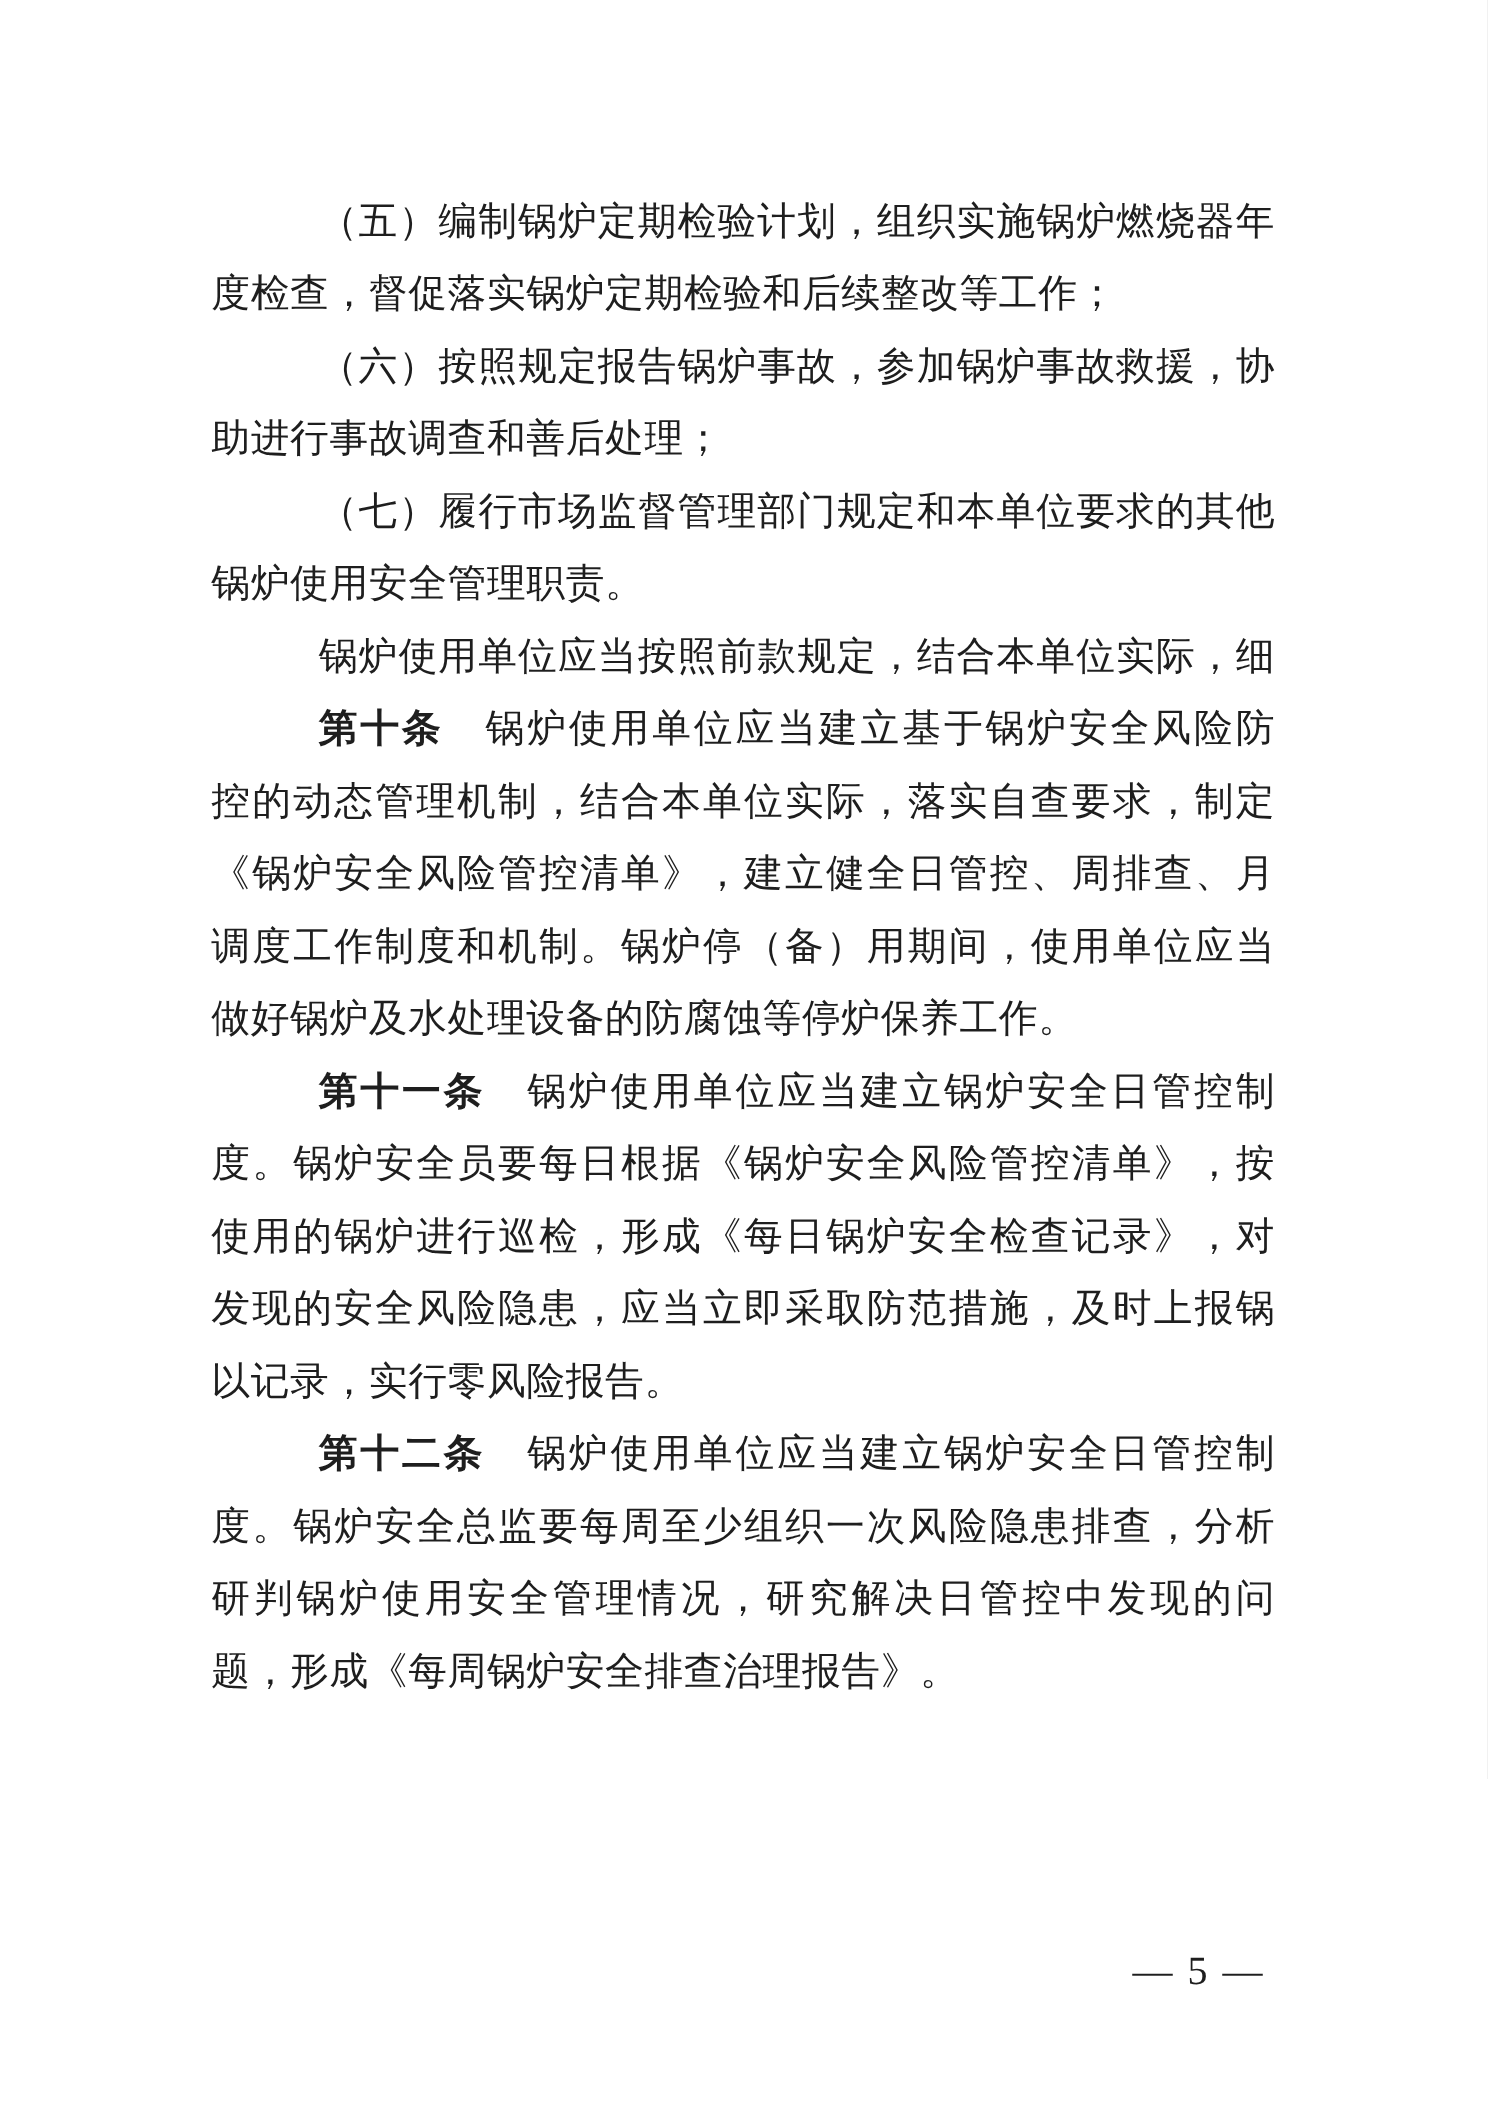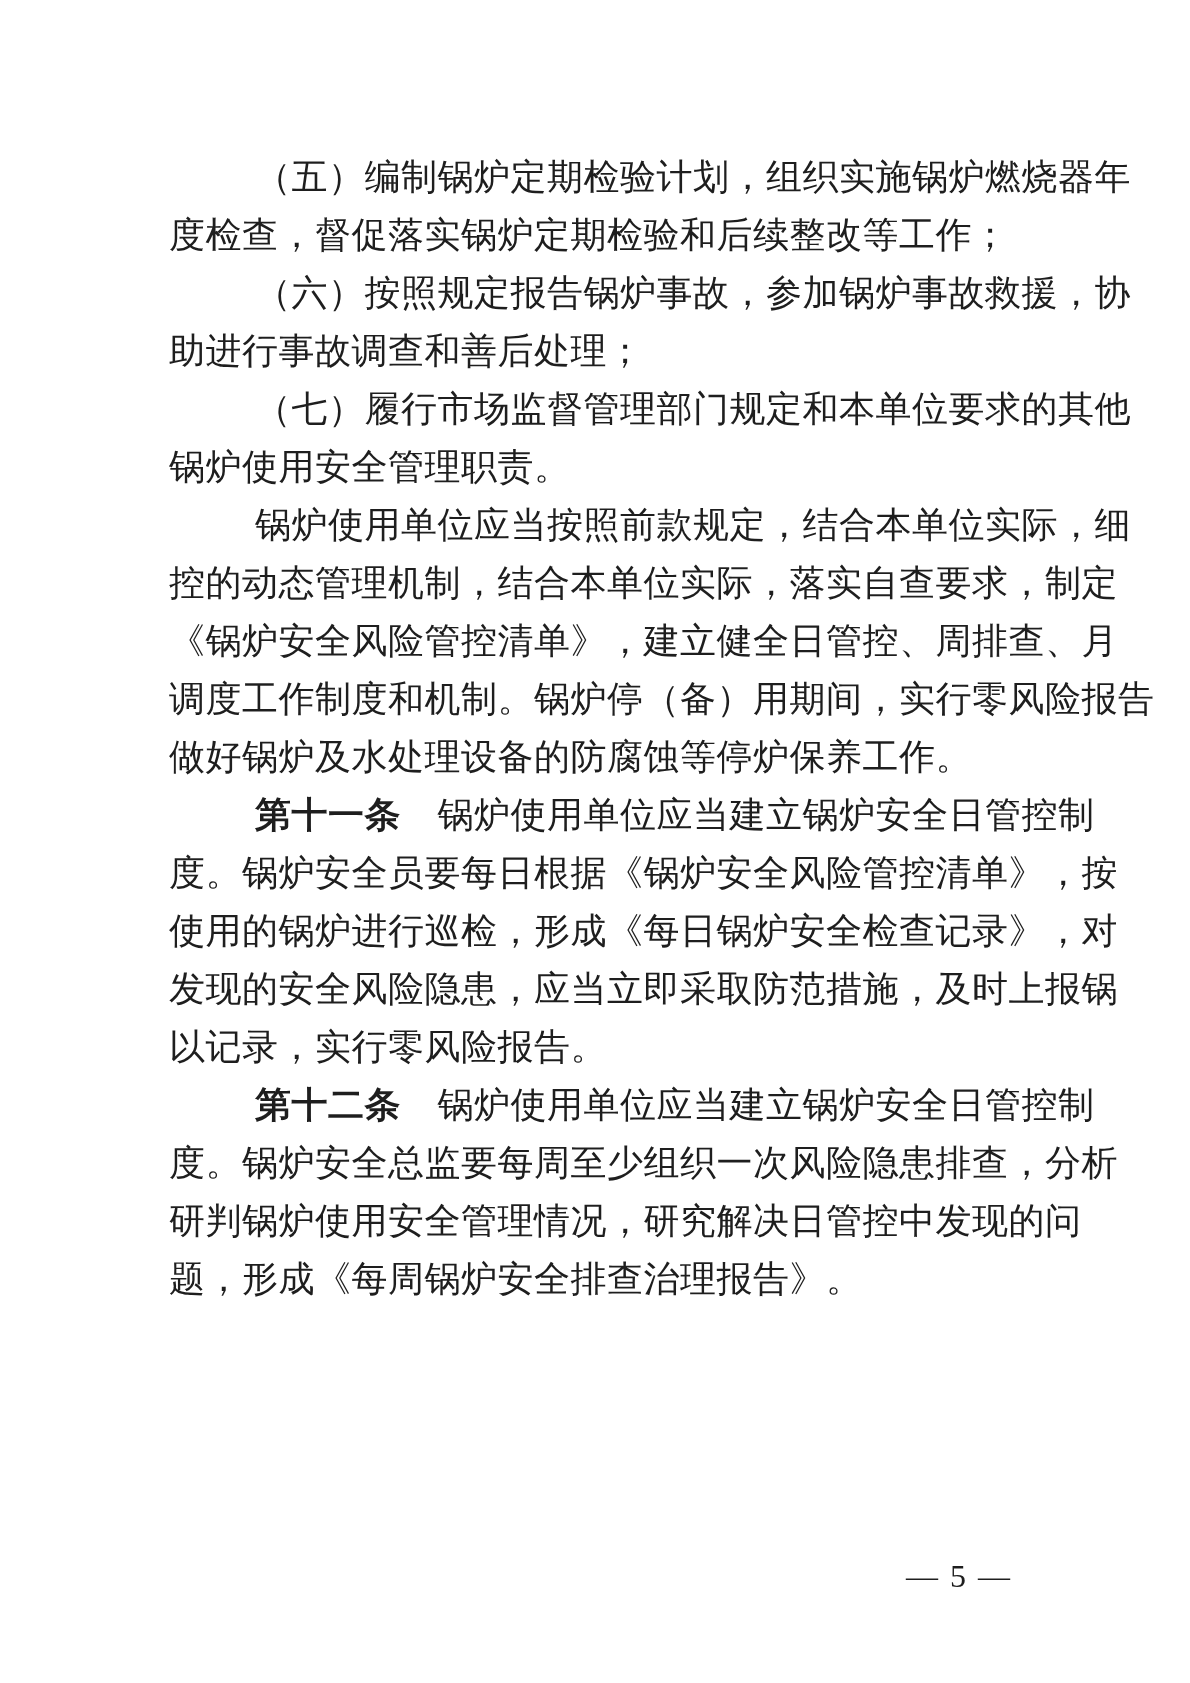--- a/index.html
+++ b/index.html
@@ -14,21 +14,21 @@
     margin: 0 auto;
     background: #ffffff;
     overflow: hidden;
     font-family: "Liberation Serif", "DejaVu Serif", serif;
   }
   .doc-body {
     position: absolute;
     left: 169px;
     top: 148px;
     width: 851px;
-    font-size: 36px;
+    font-size: 31px;
     line-height: 58px;
     color: #1e1e1e;
   }
   .line {
     height: 58px;
     white-space: nowrap;
     text-align: left;
     letter-spacing: 0.5px;
   }
   .line.fill {
@@ -57,23 +57,24 @@
 
 <div class="page">
   <div class="doc-body">
       <div class="line indent fill"><span class="seg">（五）编制锅炉定期检验计划，组织实施锅炉燃烧器年</span></div>
       <div class="line"><span class="seg">度检查，督促落实锅炉定期检验和后续整改等工作；</span></div>
       <div class="line indent fill"><span class="seg">（六）按照规定报告锅炉事故，参加锅炉事故救援，协</span></div>
       <div class="line"><span class="seg">助进行事故调查和善后处理；</span></div>
       <div class="line indent fill"><span class="seg">（七）履行市场监督管理部门规定和本单位要求的其他</span></div>
       <div class="line"><span class="seg">锅炉使用安全管理职责。</span></div>
       <div class="line indent fill"><span class="seg">锅炉使用单位应当按照前款规定，结合本单位实际，细</span></div>
+      <div class="line indent fill"><span class="seg bold">第十条</span><span class="seg">　锅炉使用单位应当建立基于锅炉安全风险防</span></div>
       <div class="line fill"><span class="seg">控的动态管理机制，结合本单位实际，落实自查要求，制定</span></div>
       <div class="line fill"><span class="seg">《锅炉安全风险管控清单》，建立健全日管控、周排查、月</span></div>
-      <div class="line fill"><span class="seg">调度工作制度和机制。锅炉停（备）用期间，实行零风险报告</span></div>
+      <div class="line fill"><span class="seg">调度工作制度和机制。锅炉停（备）用期间，使用单位应当</span></div>
       <div class="line"><span class="seg">做好锅炉及水处理设备的防腐蚀等停炉保养工作。</span></div>
       <div class="line indent fill"><span class="seg bold">第十一条</span><span class="seg">　锅炉使用单位应当建立锅炉安全日管控制</span></div>
       <div class="line fill"><span class="seg">度。锅炉安全员要每日根据《锅炉安全风险管控清单》，按</span></div>
       <div class="line fill"><span class="seg">使用的锅炉进行巡检，形成《每日锅炉安全检查记录》，对</span></div>
       <div class="line fill"><span class="seg">发现的安全风险隐患，应当立即采取防范措施，及时上报锅</span></div>
       <div class="line"><span class="seg">以记录，实行零风险报告。</span></div>
       <div class="line indent fill"><span class="seg bold">第十二条</span><span class="seg">　锅炉使用单位应当建立锅炉安全日管控制</span></div>
       <div class="line fill"><span class="seg">度。锅炉安全总监要每周至少组织一次风险隐患排查，分析</span></div>
       <div class="line fill"><span class="seg">研判锅炉使用安全管理情况，研究解决日管控中发现的问</span></div>
       <div class="line"><span class="seg">题，形成《每周锅炉安全排查治理报告》。</span></div>

